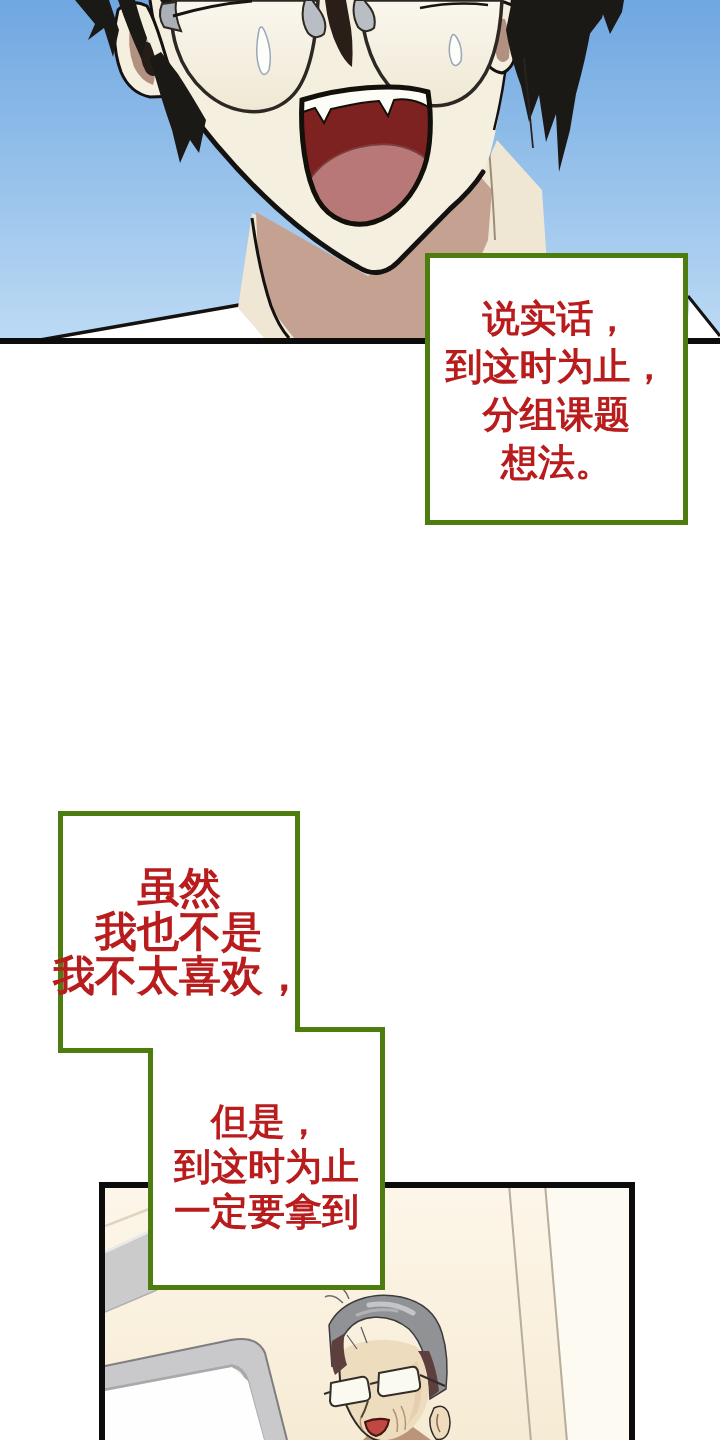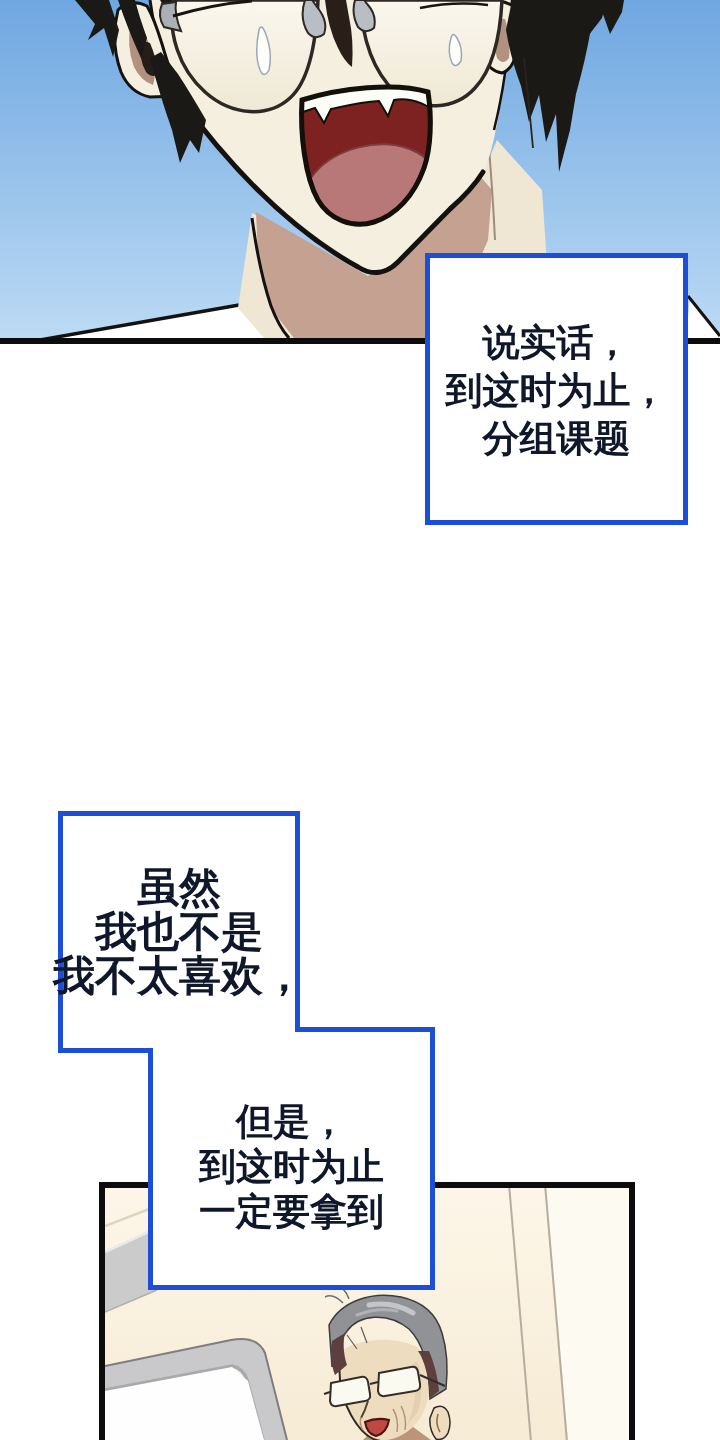--- a/index.html
+++ b/index.html
@@ -12,30 +12,30 @@
              border-bottom:6px solid #0c0c0c;overflow:hidden;}
   .panel-top svg{display:block;}
 
   
   .panel-bottom{position:absolute;left:99px;top:1182px;width:536px;height:258px;
                 border:6px solid #0c0c0c;border-bottom:none;box-sizing:border-box;
                 overflow:hidden;background:#f9efdc;z-index:5;}
   .panel-bottom svg{display:block;}
 
   
-  .caption{position:absolute;background:#ffffff;border:5px solid #1d4ed8;
+  .caption{position:absolute;background:#ffffff;border:5px solid #4d7c0f;
            box-sizing:border-box;display:flex;flex-direction:column;
            justify-content:center;align-items:center;text-align:right;
-           color:#0f172a;font-weight:bold;font-family:"DejaVu Sans",sans-serif;}
+           color:#b91c1c;font-weight:bold;font-family:"DejaVu Sans",sans-serif;}
   .cap-line{display:block;white-space:nowrap;}
   #caption-1{left:425px;top:253px;width:263px;height:272px;z-index:10;
              font-size:37px;line-height:48px;padding-top:4px;}
   #caption-2{left:58px;top:811px;width:242px;height:242px;z-index:21;
              font-size:42px;line-height:44px;}
-  #caption-3{left:148px;top:1027px;width:287px;height:263px;z-index:20;
+  #caption-3{left:148px;top:1027px;width:237px;height:263px;z-index:20;
              font-size:37px;line-height:45px;padding-top:16px;}
   
   .union-patch{position:absolute;background:#ffffff;z-index:22;}
   #patch-a{left:153px;top:1032px;width:147px;height:21px;}
   #patch-b{left:148px;top:1027px;width:147px;height:21px;}
 </style>
 </head>
 <body>
 
 <div class="page">
@@ -125,20 +125,21 @@
 
       <polygon points="690,298 720,336 720,338 686,338" fill="#ffffff"></polygon>
       <path d="M688,296 L720,336" stroke="#141210" stroke-width="3" fill="none"></path>
     </svg>
   </section>
 
   <div class="caption" id="caption-1">
     <span class="cap-line">说实话，</span>
     <span class="cap-line">到这时为止，</span>
     <span class="cap-line">分组课题</span>
+    <span class="cap-line">想法。</span>
   </div>
 
   <div class="caption" id="caption-3">
     <span class="cap-line">但是，</span>
     <span class="cap-line">到这时为止</span>
     <span class="cap-line">一定要拿到</span>
   </div>
   <div class="caption" id="caption-2">
     <span class="cap-line">虽然</span>
     <span class="cap-line">我也不是</span>

